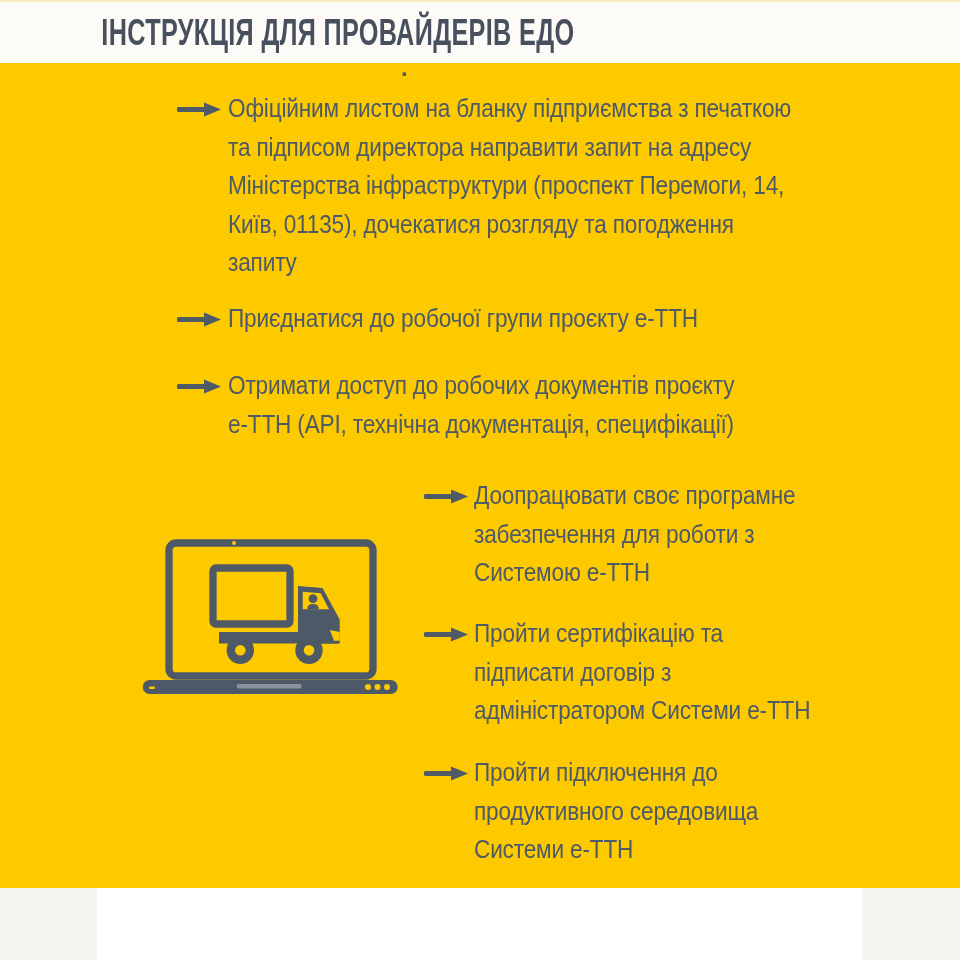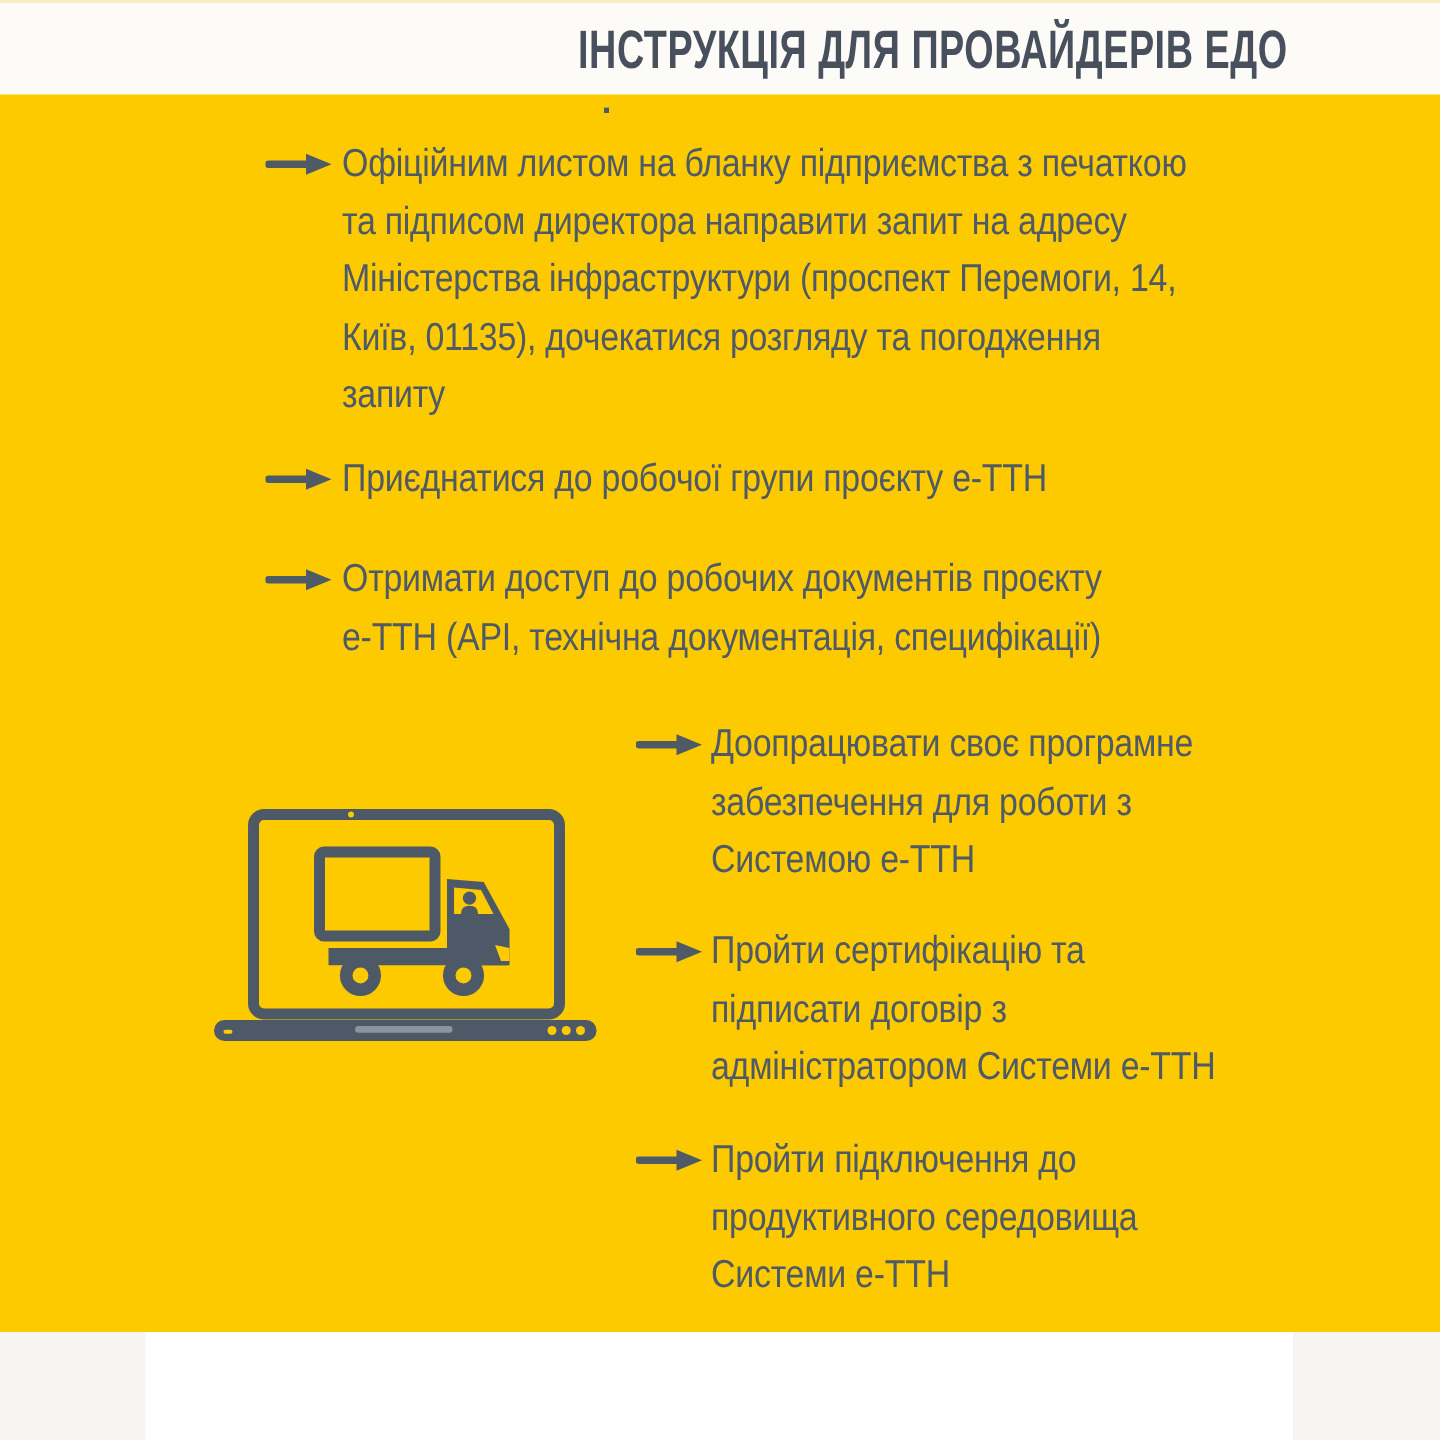--- a/index.html
+++ b/index.html
@@ -5,21 +5,21 @@
   html,body{margin:0;padding:0;background:#ffffff;}
   .canvas{
     position:relative;width:960px;height:960px;overflow:hidden;
     font-family:"Liberation Sans","DejaVu Sans",sans-serif;
     background:#ffffff;
   }
   
   .top-line{position:absolute;top:0;left:0;width:960px;height:2px;background:#f8ecc2;}
   .header{
     position:absolute;top:2px;left:0;width:960px;height:61px;background:#fdfbf7;
-    display:flex;align-items:center;justify-content:flex-end;
+    display:flex;align-items:center;justify-content:flex-start;
   }
   .title{
     font-weight:700;font-size:36px;color:#47505c;white-space:nowrap;
     transform:scaleX(0.70);letter-spacing:0.5px;
   }
   
   .body-yellow{position:absolute;top:63px;left:0;width:960px;height:825px;background:#fdca00;}
   .stray-dot{position:absolute;left:401px;top:60px;font-size:24px;line-height:16px;font-weight:700;color:#4e5a66;}
   .step-text{
     position:absolute;color:#4e5a66;font-size:26px;line-height:38.5px;

